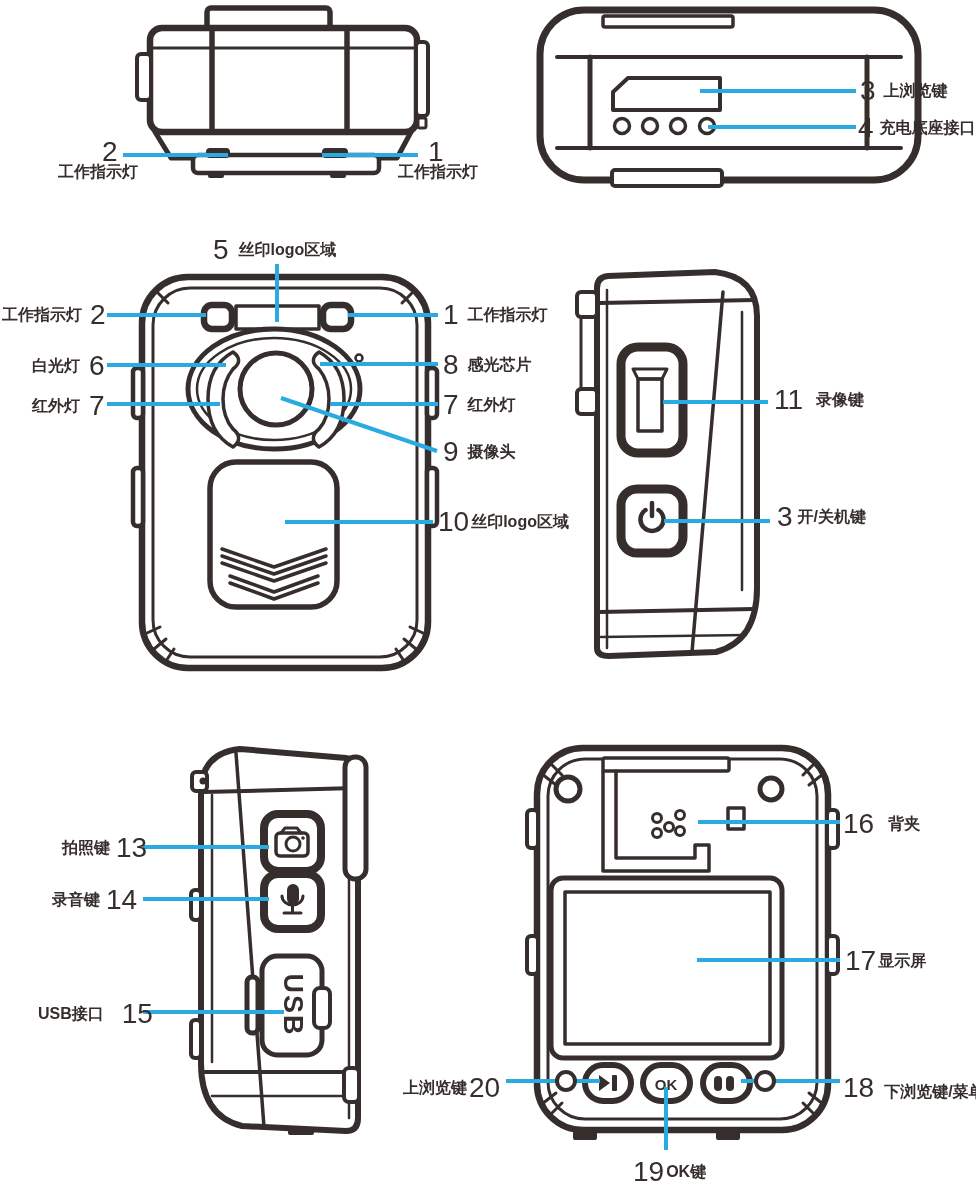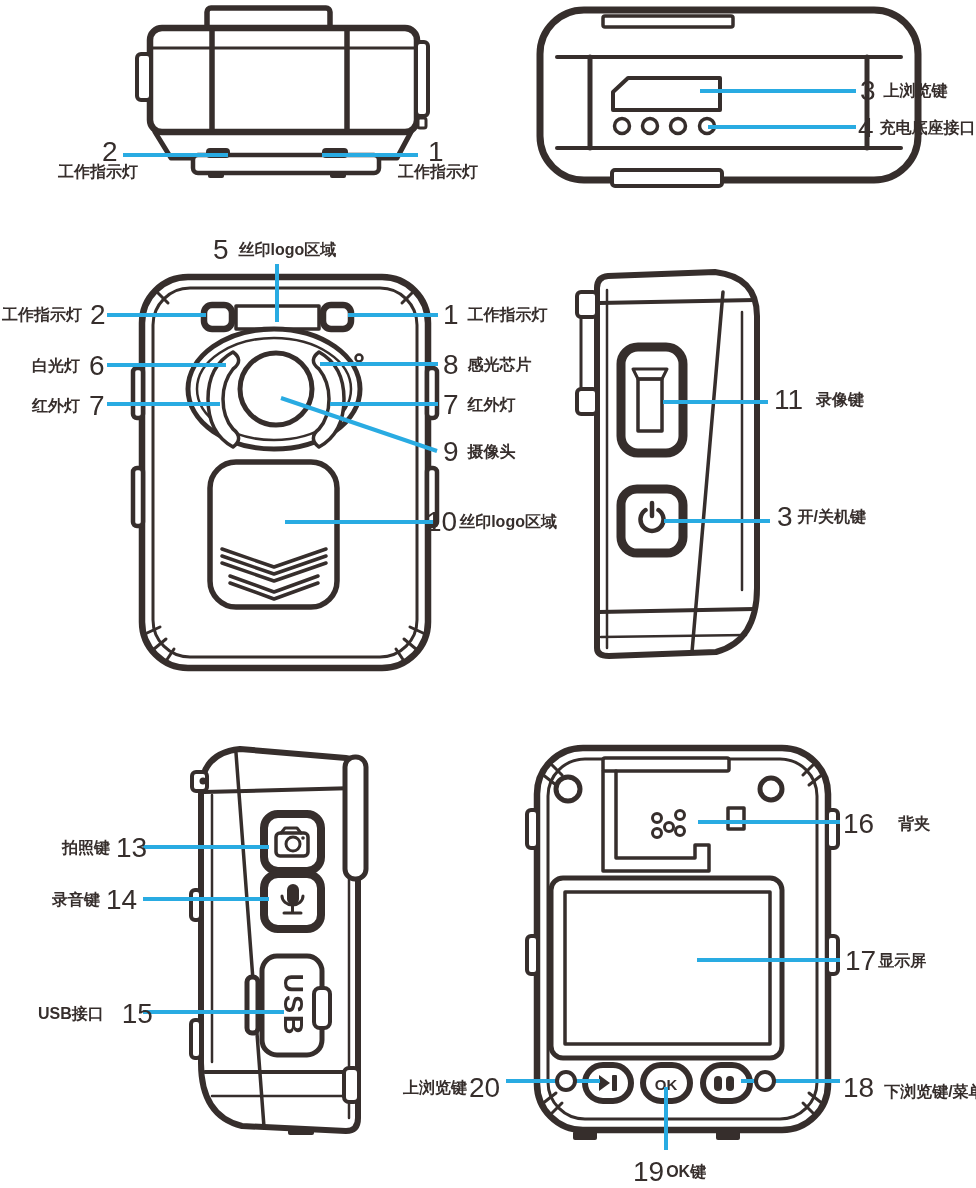--- a/index.html
+++ b/index.html
@@ -271,21 +271,21 @@
   <span class="num" style="margin-left:9px">7</span>
 </div>
 <div class="callout" style="left:443px;top:391px">
   <span class="num">7</span>
   <span class="zh" style="margin-left:9px">红外灯</span>
 </div>
 <div class="callout" style="left:443px;top:438px">
   <span class="num">9</span>
   <span class="zh" style="margin-left:9px">摄像头</span>
 </div>
-<div class="callout" style="left:426px;top:508px">
+<div class="callout" style="left:438px;top:508px">
   <span class="num">10</span>
   <span class="zh" style="margin-left:2px">丝印logo区域</span>
 </div>
 <div class="callout" style="left:774px;top:386px">
   <span class="num">11</span>
   <span class="zh" style="margin-left:13px">录像键</span>
 </div>
 <div class="callout" style="left:777px;top:503px">
   <span class="num">3</span>
   <span class="zh" style="margin-left:5px">开/关机键</span>
@@ -297,21 +297,21 @@
 <div class="callout" style="left:52px;top:886px">
   <span class="zh">录音键</span>
   <span class="num" style="margin-left:6px">14</span>
 </div>
 <div class="callout" style="left:38px;top:1000px">
   <span class="zh">USB接口</span>
   <span class="num" style="margin-left:18px">15</span>
 </div>
 <div class="callout" style="left:843px;top:810px">
   <span class="num">16</span>
-  <span class="zh" style="margin-left:24px">背夹</span>
+  <span class="zh" style="margin-left:14px">背夹</span>
 </div>
 <div class="callout" style="left:845px;top:947px">
   <span class="num">17</span>
   <span class="zh" style="margin-left:2px">显示屏</span>
 </div>
 <div class="callout" style="left:843px;top:1074px;align-items:flex-end">
   <span class="num">18</span>
   <span class="twoline" style="margin-left:10px">
     <span class="zh">下浏览键/</span>
     <span class="zh">菜单键</span>

